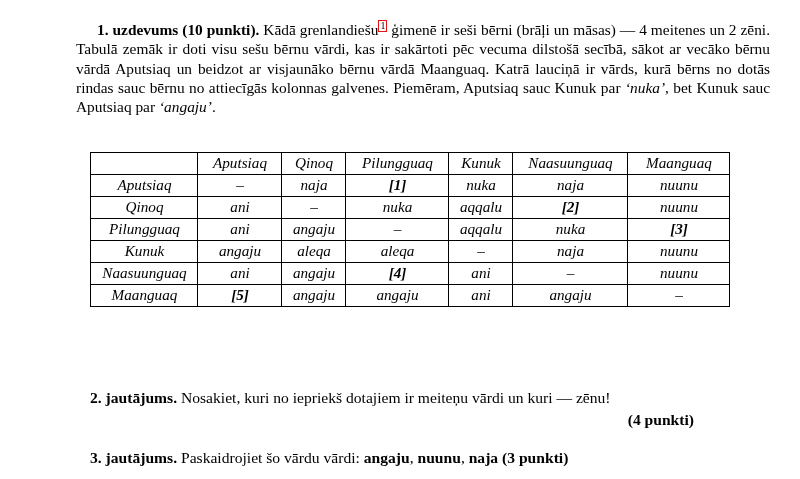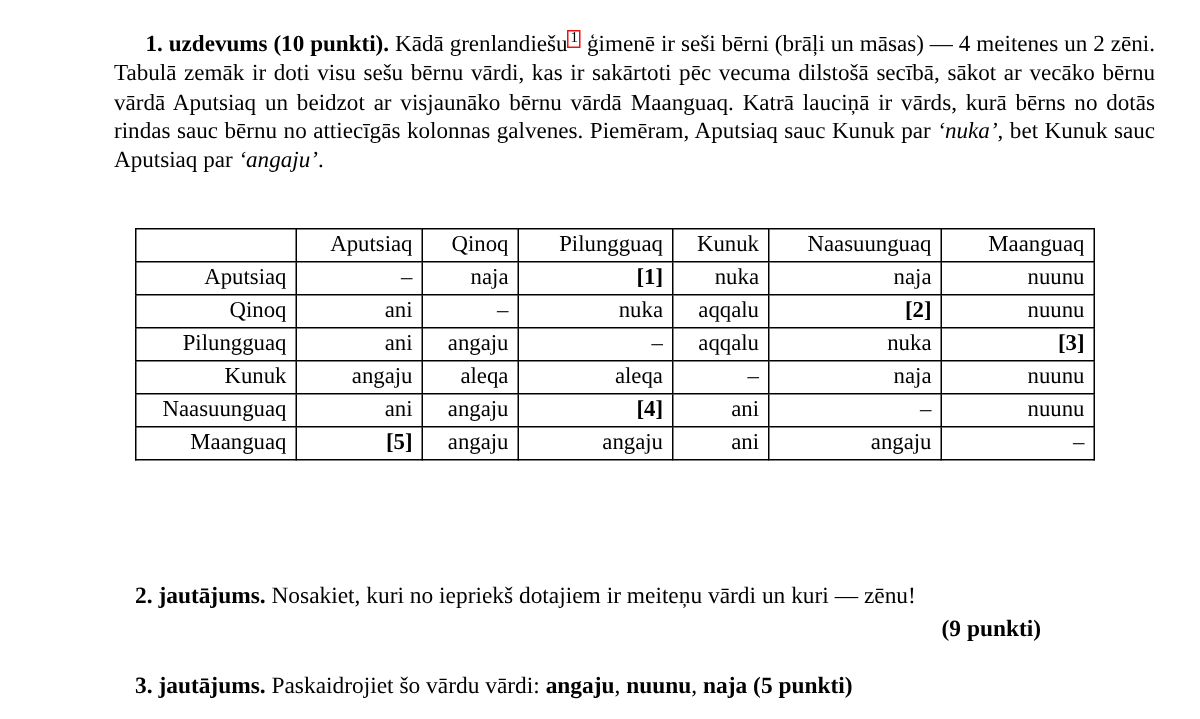--- a/index.html
+++ b/index.html
@@ -39,25 +39,26 @@
   .tablewrap { position:absolute; left:90px; top:152px; }
   table.kin {
     border-collapse:collapse;
     table-layout:fixed;
     width:639px;
     font-size:15.2px;
   }
   table.kin th, table.kin td {
     border:1.8px solid #000000;
     font-weight:normal;
-    text-align:right;
+    text-align:center;
     padding:1px 6px 2px 7px;
     height:18px;
     overflow:hidden;
     white-space:nowrap;
+    font-style:italic;
   }
   table.kin td.blank { font-weight:bold; }
 
   
   .question {
     position:absolute;
     left:90px;
     font-size:15.6px;
     line-height:19px;
   }
@@ -152,22 +153,22 @@
             <td>angaju</td>
             <td>–</td>
           </tr>
         </tbody>
     </table>
   </div>
 
 
   <div class="question q2"><b>2. jautājums.</b>
     <span>Nosakiet, kuri no iepriekš dotajiem ir meiteņu vārdi un kuri — zēnu!</span>
-    <span class="points-line"><b>(9 punkti)</b></span></div>
+    <span class="points-line"><b>(4 punkti)</b></span></div>
 
   <div class="question q3"><b>3. jautājums.</b>
     <span>Paskaidrojiet šo vārdu vārdi:</span>
     <b>angaju</b><span>,</span>
     <b>nuunu</b><span>,</span>
     <b>naja</b>
-    <b>(5 punkti)</b></div>
+    <b>(3 punkti)</b></div>
 
 </div>
 
 </body></html>

